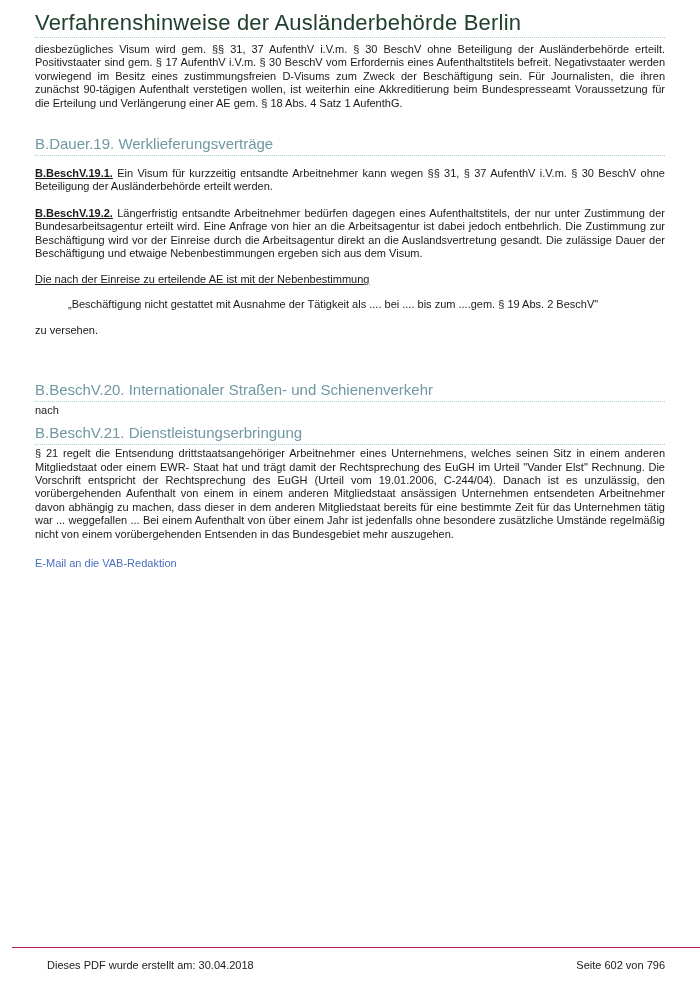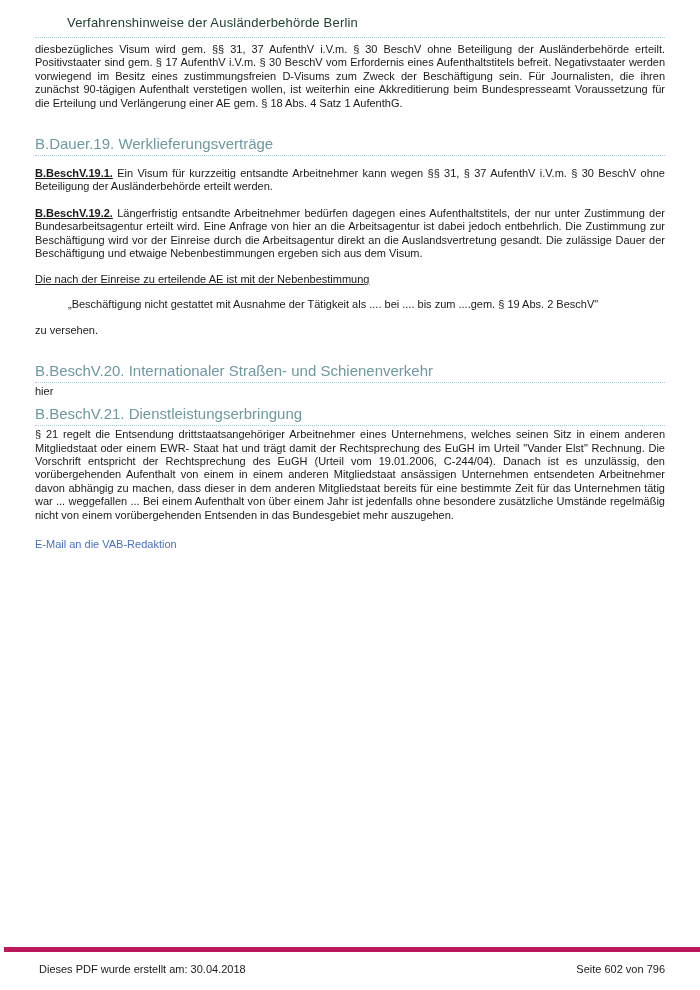--- a/index.html
+++ b/index.html
@@ -4,22 +4,22 @@
 <style>
   * { margin: 0; padding: 0; box-sizing: border-box; }
   html, body { background: #ffffff; }
   body {
     width: 700px; height: 990px; position: relative; overflow: hidden;
     font-family: "Liberation Sans", sans-serif; color: #1a1a1a;
   }
   .page { position: absolute; inset: 0; padding: 11px 35px 0 35px; }
 
   .doc-title {
-    font-size: 13px; line-height: 24px; font-weight: 400;
-    color: #20402f; letter-spacing: 0.2px; margin-left: 32px;
+    font-size: 22px; line-height: 24px; font-weight: 400;
+    color: #20402f; letter-spacing: 0.2px;
   }
   .divider { height: 0; border-bottom: 1px dotted #a8cdd4; }
   .title-divider { margin-top: 2px; }
 
   p, .body-text { font-size: 11px; line-height: 13.4px; color: #1a1a1a; }
   .just { text-align: justify; }
 
   .intro { margin-top: 5px; }
 
   h2.section-heading {
@@ -30,34 +30,34 @@
   .heading-divider { margin-top: 2px; }
 
   .p-19-1 { margin-top: 11px; }
   .p-19-2 { margin-top: 13px; }
   .plabel { font-weight: bold; text-decoration: underline; }
 
   .note-intro { margin-top: 13px; text-decoration: underline; }
   .quote { margin-top: 11px; padding-left: 33px; }
   .note-outro { margin-top: 13px; }
 
-  .sec20-heading { margin-top: 23px; }
+  .sec20-heading { margin-top: 42px; }
   .frei { margin-top: 2px; }
   .sec21-heading { margin-top: 6px; }
   .sec21-body { margin-top: 2px; }
 
   .email-link {
     display: inline-block; margin-top: 16px;
     font-size: 11px; line-height: 13.4px;
     color: #4a6fc0; text-decoration: none; cursor: pointer;
   }
 
   .footer {
-    position: absolute; top: 947px; left: 4px; right: 0;
-    border-top: 5px solid #be185d;
+    position: absolute; top: 947px; left: 12px; right: 0;
+    border-top: 1px solid #be185d;
   }
   .footer-inner {
     padding: 11px 35px 0 35px;
     display: flex; justify-content: space-between;
     font-size: 11px; color: #1a1a1a;
   }
 </style>
 </head>
 <body>
 
@@ -76,21 +76,21 @@
   <p class="p-19-2 just"><span class="plabel">B.BeschV.19.2.</span> <span>Längerfristig entsandte Arbeitnehmer bedürfen dagegen eines Aufenthaltstitels, der nur unter Zustimmung der Bundesarbeitsagentur erteilt wird. Eine Anfrage von hier an die Arbeitsagentur ist dabei jedoch entbehrlich. Die Zustimmung zur Beschäftigung wird vor der Einreise durch die Arbeitsagentur direkt an die Auslandsvertretung gesandt. Die zulässige Dauer der Beschäftigung und etwaige Nebenbestimmungen ergeben sich aus dem Visum.</span></p>
 
   <p class="note-intro">Die nach der Einreise zu erteilende AE ist mit der Nebenbestimmung</p>
 
   <p class="quote">„Beschäftigung nicht gestattet mit Ausnahme der Tätigkeit als .... bei .... bis zum ....gem. § 19 Abs. 2 BeschV"</p>
 
   <p class="note-outro">zu versehen.</p>
 
   <h2 class="section-heading sec20-heading">B.BeschV.20. Internationaler Straßen- und Schienenverkehr</h2>
   <div class="divider heading-divider"></div>
-  <p class="frei">hier</p>
+  <p class="frei">nach</p>
 
   <h2 class="section-heading sec21-heading">B.BeschV.21. Dienstleistungserbringung</h2>
   <div class="divider heading-divider"></div>
   <p class="sec21-body just">§ 21 regelt die Entsendung drittstaatsangehöriger Arbeitnehmer eines Unternehmens, welches seinen Sitz in einem anderen Mitgliedstaat oder einem EWR- Staat hat und trägt damit der Rechtsprechung des EuGH im Urteil "Vander Elst" Rechnung. Die Vorschrift entspricht der Rechtsprechung des EuGH (Urteil vom 19.01.2006, C-244/04).  Danach ist es unzulässig, den vorübergehenden Aufenthalt von einem in einem anderen Mitgliedstaat ansässigen Unternehmen entsendeten Arbeitnehmer davon abhängig zu machen, dass dieser in dem anderen Mitgliedstaat bereits für eine bestimmte Zeit für das Unternehmen tätig war ... weggefallen ... Bei einem Aufenthalt von über einem Jahr ist jedenfalls ohne besondere zusätzliche Umstände regelmäßig nicht von einem vorübergehenden Entsenden in das Bundesgebiet mehr auszugehen.</p>
 
   <a class="email-link">E-Mail an die VAB-Redaktion</a>
 
 </div>
 
 <div class="footer">

